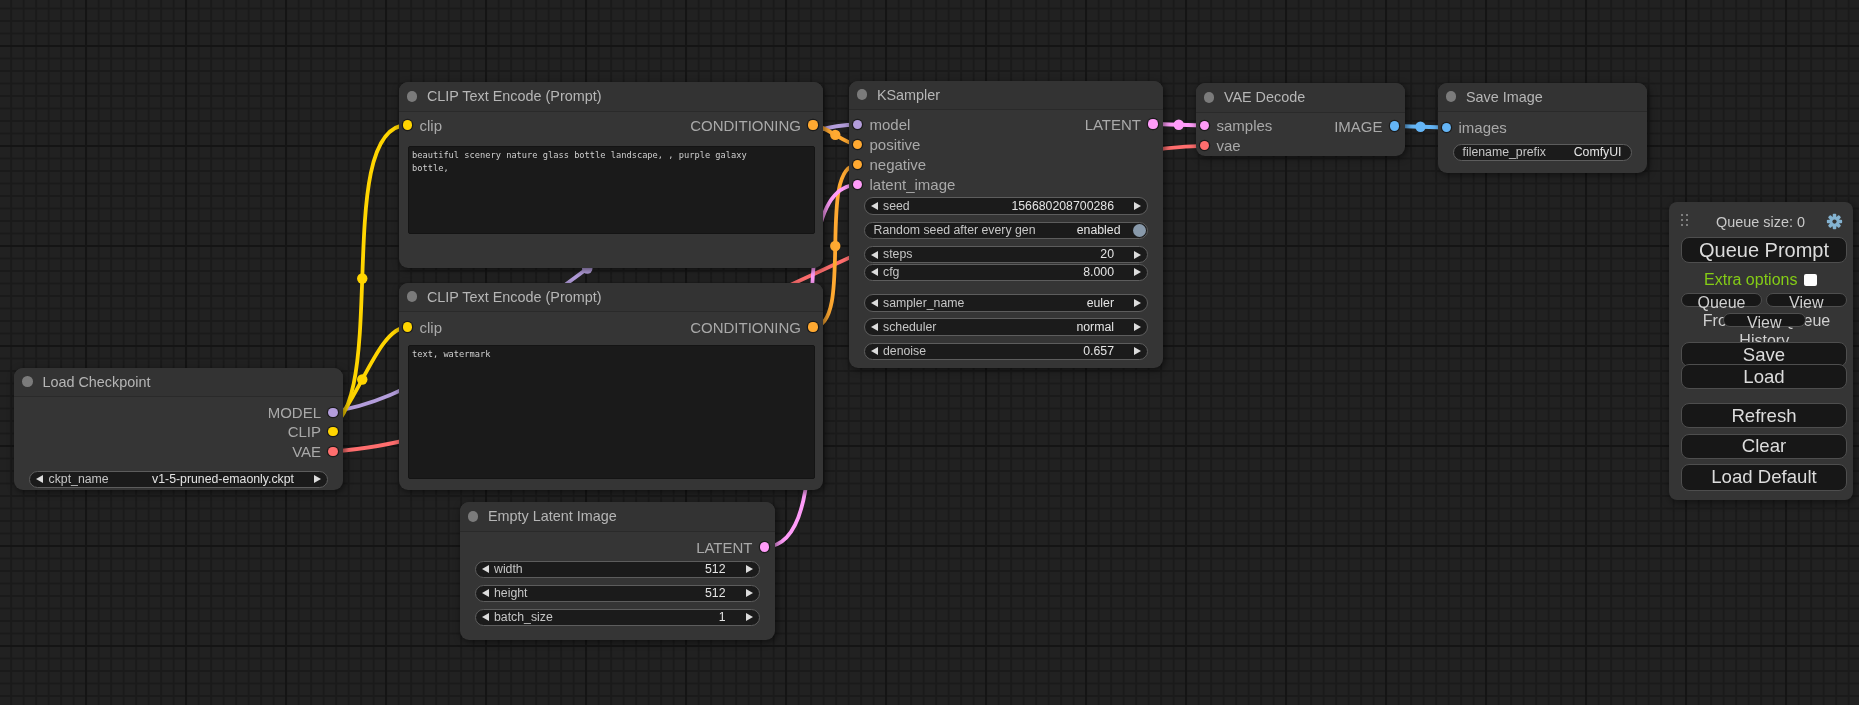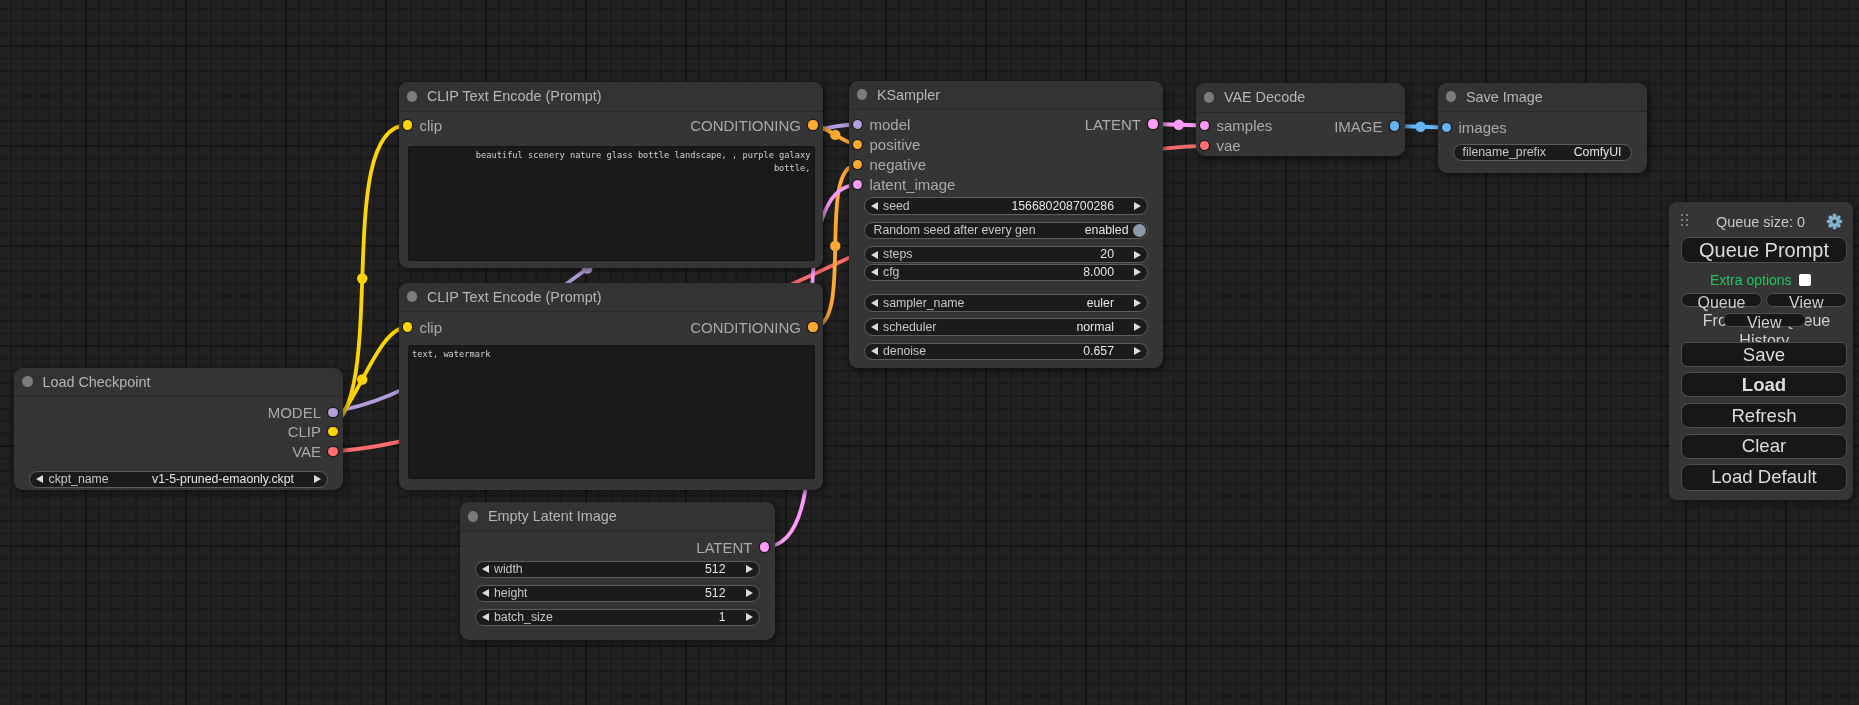--- a/index.html
+++ b/index.html
@@ -38,21 +38,21 @@
         display:flex;align-items:center;font-size:12.3px;line-height:1;white-space:nowrap;}
   .arr-l{width:0;height:0;border-style:solid;border-width:4.6px 7px 4.6px 0;
         border-color:transparent #dcdcdc transparent transparent;margin-left:6px;flex:none;}
   .arr-r{width:0;height:0;border-style:solid;border-width:4.6px 0 4.6px 7px;
         border-color:transparent transparent transparent #dcdcdc;margin-right:6px;flex:none;}
   .wname{color:#c6c6c6;margin-left:5.5px;}
   .wname-noarr{margin-left:9px;}
   .wval{color:#e4e4e4;margin-left:auto;}
   .wval-combo{margin-right:20px;}
   .wval-text{margin-right:9px;}
-  .wval-toggle{margin-right:4px;}
+  .wval-toggle{margin-right:12px;}
   .tcircle{width:13px;height:13px;border-radius:50%;background:#8899AA;
         margin-right:1.5px;flex:none;}
   .ta{position:absolute;background:#1a1a1a;border:1px solid #141414;border-radius:2px;
         color:#cfcfcf;font-family:"DejaVu Sans Mono",monospace;font-size:8.7px;
         line-height:13.5px;padding:2px 3px;box-sizing:border-box;white-space:pre-wrap;
         overflow:hidden;word-break:break-word;}
   
   #menu{position:absolute;z-index:3;background:#353535;border-radius:8px;
         box-shadow:1.5px 2px 8px rgba(0,0,0,.5);}
   .mhead{position:absolute;left:0;right:0;top:9px;height:22px;
@@ -64,29 +64,29 @@
   .qsize{flex:1;text-align:center;color:#c9c9c9;font-size:14.4px;}
   .gear{position:absolute;right:10px;top:1.5px;width:17px;height:17px;cursor:pointer;}
   .mbtn{display:block;position:absolute;left:12.5px;width:166px;box-sizing:border-box;
         background:#171717;border:1px solid #4e4e4e;color:#dcdcdc;
         border-radius:8px;font-family:"Liberation Sans",sans-serif;
         text-align:center;cursor:pointer;padding:0;}
   .big{height:25px;font-size:18.6px;}
   .qp{top:35px;height:26px;font-size:20px;}
   .extra{position:absolute;left:0;right:0;top:70.5px;height:15px;
         display:flex;align-items:center;justify-content:center;
-        color:#22c55e;font-size:14px;}
+        color:#84cc16;font-size:16px;}
   .cb{width:12.5px;height:12.5px;background:#ffffff;border-radius:2px;
         margin-left:7px;cursor:pointer;}
   .sm{font-size:16px;border-radius:7px;color:#cfcfcf;}
   #btn-queue-front{top:90.5px;left:12.5px;width:81px;height:14px;}
   #btn-view-queue{top:90.5px;left:97px;width:81.5px;height:14px;}
   #btn-view-history{top:110.5px;left:54px;width:83.5px;height:14.5px;}
-  #btn-save{top:140px;border-radius:6px;}
-  #btn-load{top:170px;font-weight:bold;}
+  #btn-save{top:140px;}
+  #btn-load{top:162px;}
   #btn-refresh{top:201px;}
   #btn-clear{top:231.5px;}
   #btn-load-default{top:262px;height:26.5px;}
 </style>
 </head>
 <body>
 
 <svg id="wires" width="1859" height="705">
     <path d="M 317 412.4 C 470.0985507769424 412.4, 704.4014492230576 124.5, 857.5 124.5" stroke="#B39DDB" stroke-width="3.8" fill="none"></path>
     <circle cx="587.25" cy="268.45" r="5.2" fill="#B39DDB"></circle>
@@ -114,21 +114,21 @@
         <span class="ntext">CLIP Text Encode (Prompt)</span>
       </div>
       <div class="slot slot-in" style="top: 36px;">
         <span class="sdot" style="background: rgb(255, 213, 0);"></span>
         <span class="slbl">clip</span>
       </div>
       <div class="slot slot-out" style="top: 36px;">
         <span class="slbl">CONDITIONING</span>
         <span class="sdot" style="background: rgb(255, 169, 49);"></span>
       </div>
-      <div class="ta" style="left: 9.5px; top: 63.5px; width: 406.5px; height: 115px; text-align: right;">beautiful scenery nature glass bottle landscape, , purple galaxy
+      <div class="ta" style="left: 9.5px; top: 63.5px; width: 406.5px; height: 88px;">beautiful scenery nature glass bottle landscape, , purple galaxy
 bottle,</div>
     </div>
     <div class="node" style="left: 398.5px; top: 282.5px; width: 424.5px; height: 207px;">
       <div class="ntitle">
         <span class="ndot"></span>
         <span class="ntext">CLIP Text Encode (Prompt)</span>
       </div>
       <div class="slot slot-in" style="top: 37.5px;">
         <span class="sdot" style="background: rgb(255, 213, 0);"></span>
         <span class="slbl">clip</span>

